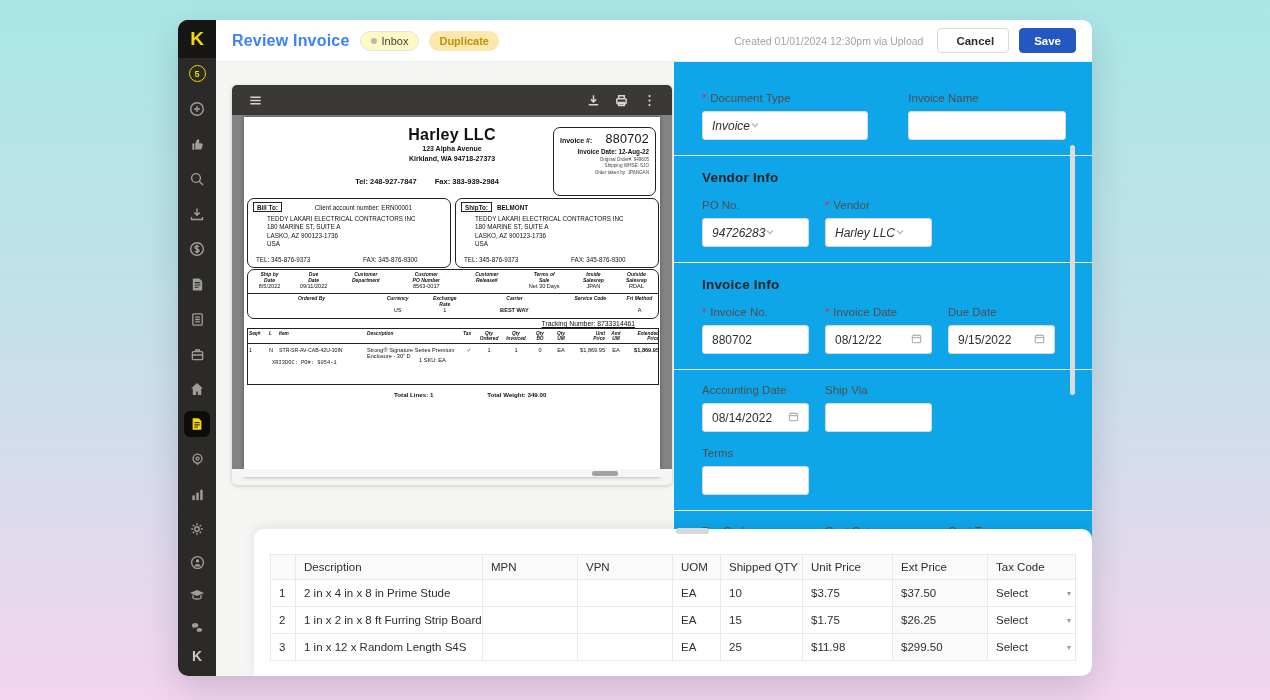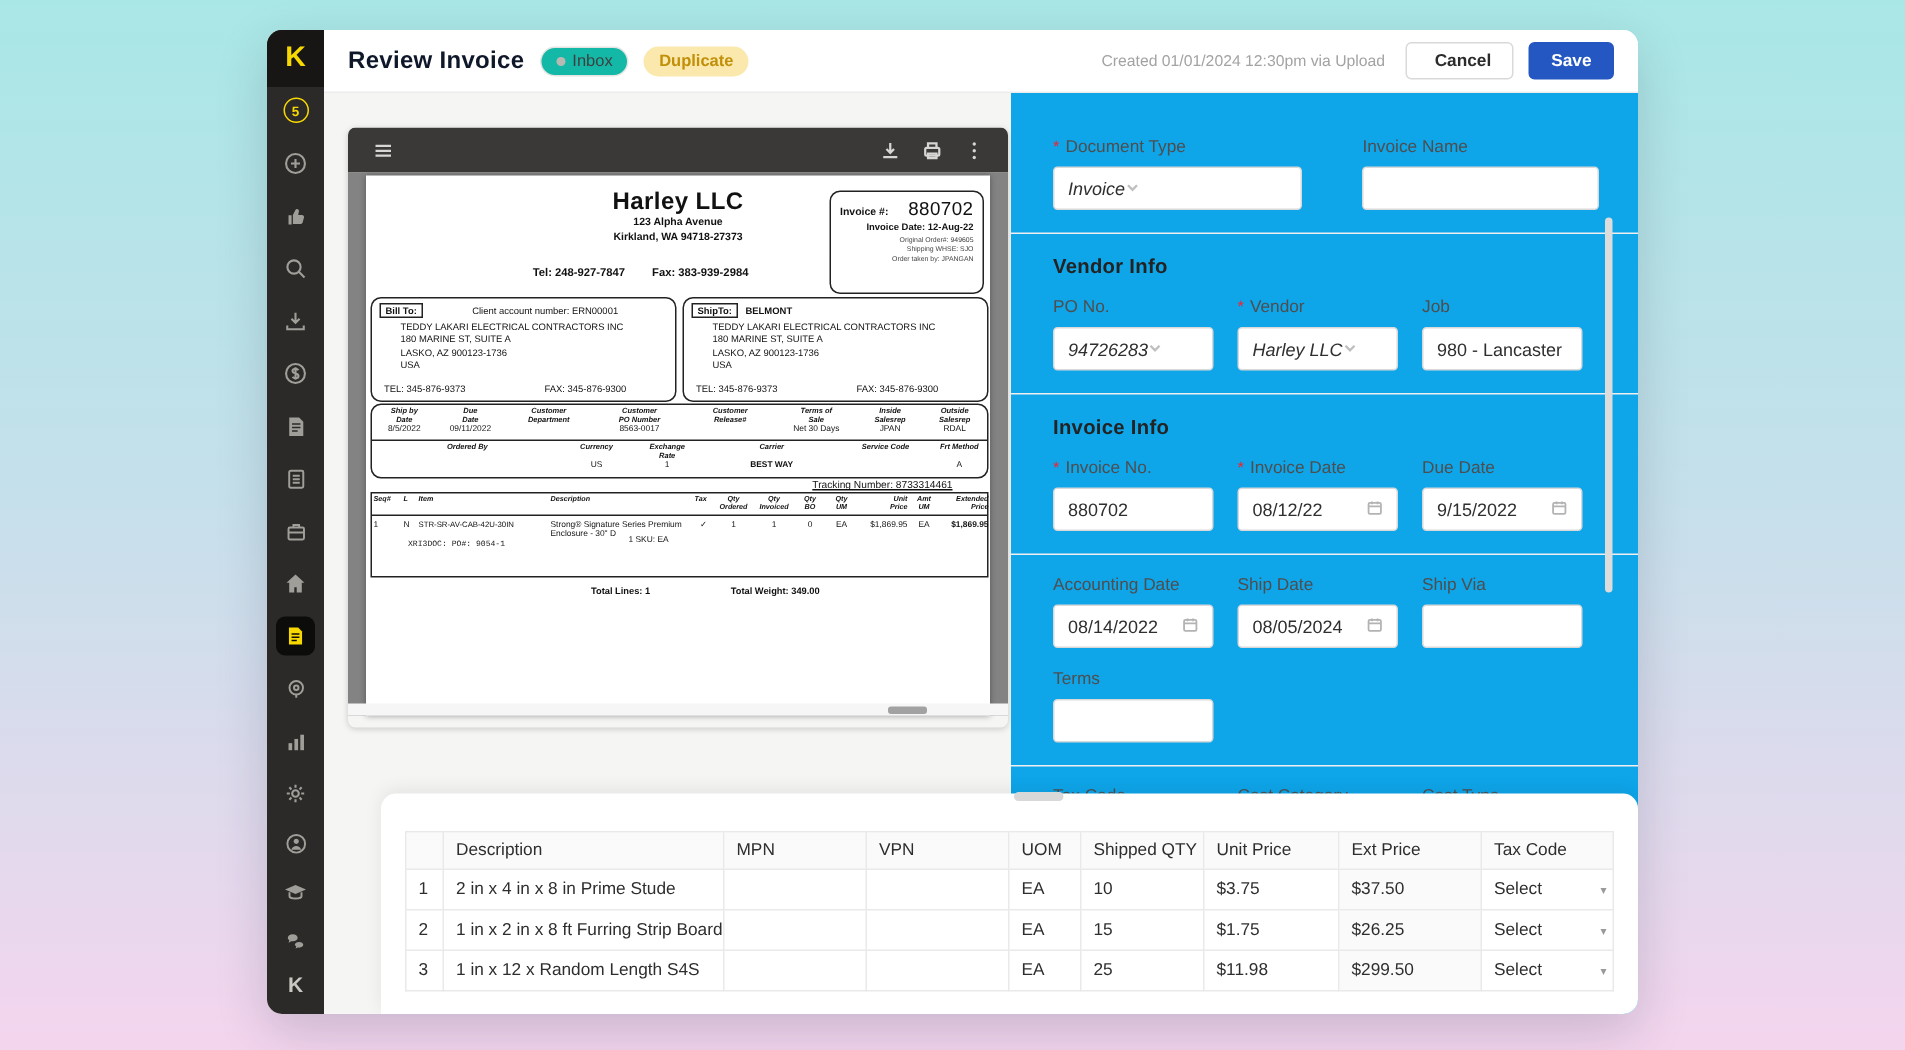--- a/index.html
+++ b/index.html
@@ -24,24 +24,24 @@
   .nav-btn svg { stroke:#a09e99; fill:none; stroke-width:1.4; }
   .nav-btn.fill svg { fill:#a09e99; stroke:none; }
   .nav-btn.active { background:#0c0c0a; }
   .nav-btn.active svg { fill:#f7d801; stroke:none; }
   .sidebar-bottom { margin-top:auto; margin-bottom:10px; display:flex; flex-direction:column; align-items:center; gap:7px; }
   .k-bottom { color:#c9c7c2; font-weight:bold; font-size:14px; padding-bottom:2px; }
 
   
   .app-header { position:absolute; left:38px; top:0; right:0; height:42px; background:#fff;
     border-bottom:1px solid #ececec; display:flex; align-items:center; padding:0 16px; z-index:20; }
-  .page-title { font-size:16px; font-weight:bold; color:#0f172a; letter-spacing:.2px; }
+  .page-title { font-size:16px; font-weight:bold; color:#3b82f6; letter-spacing:.2px; }
   .pill { display:inline-flex; align-items:center; gap:5px; height:20px; padding:0 10px; border-radius:10px;
     font-size:11px; margin-left:10px; }
-  .pill.inbox { background:#14b8a6; color:#3f3f3f; border:1px solid #e4e4e2; }
+  .pill.inbox { background:#fef9c3; color:#3f3f3f; border:1px solid #e4e4e2; }
   .pill.inbox .dot { width:6px; height:6px; border-radius:50%; background:#b9b9b4; }
   .pill.dup { background:#fbe8ad; color:#c19008; font-weight:bold; }
   .header-right { margin-left:auto; display:flex; align-items:center; gap:10px; }
   .created-text { font-size:10.5px; color:#a3a3a3; margin-right:4px; }
   .btn { height:25px; padding:0 14px; border-radius:4px; font-size:11.5px; font-weight:bold;
     display:inline-flex; align-items:center; justify-content:center; cursor:pointer; }
   .btn.ghost { background:#fff; border:1px solid #d9d9d9; color:#2c2c2c;padding-left:18px; }
   .btn.primary { background:#2457c2; border:1px solid #2457c2; color:#fff; }
 
   
@@ -485,24 +485,20 @@
           </div>
           <div class="field">
             <span class="flabel req">Vendor</span>
             <div class="inp select">
               <span>Harley LLC</span>
               <span class="chev"><svg width="10" height="10" viewBox="0 0 10 10">
                     <path d="M2 3.5l3 3 3-3"></path>
                   </svg></span>
             </div>
           </div>
-          <div class="field">
-            <span class="flabel">Job</span>
-            <input class="inp" value="980 - Lancaster" style="">
-          </div>
         </div>
         <div class="divider"></div>
         <div class="sect-head">Invoice Info</div>
         <div class="frow mb">
           <div class="field">
             <span class="flabel req">Invoice No.</span>
             <input class="inp" value="880702" style="">
           </div>
           <div class="field">
             <span class="flabel req">Invoice Date</span>
@@ -524,30 +520,20 @@
                   </svg></span>
             </div>
           </div>
         </div>
         <div class="divider"></div>
         <div class="frow mb">
           <div class="field">
             <span class="flabel">Accounting Date</span>
             <div class="inp date">
               <span>08/14/2022</span>
-              <span class="cal"><svg width="11" height="11" viewBox="0 0 12 12">
-                    <rect x="1.5" y="2.5" width="9" height="8" rx="1"></rect>
-                    <path d="M1.5 5h9M4 1.5v2M8 1.5v2"></path>
-                  </svg></span>
-            </div>
-          </div>
-          <div class="field">
-            <span class="flabel">Ship Date</span>
-            <div class="inp date">
-              <span>08/05/2024</span>
               <span class="cal"><svg width="11" height="11" viewBox="0 0 12 12">
                     <rect x="1.5" y="2.5" width="9" height="8" rx="1"></rect>
                     <path d="M1.5 5h9M4 1.5v2M8 1.5v2"></path>
                   </svg></span>
             </div>
           </div>
           <div class="field">
             <span class="flabel">Ship Via</span>
             <input class="inp" value="" style="">
           </div>

